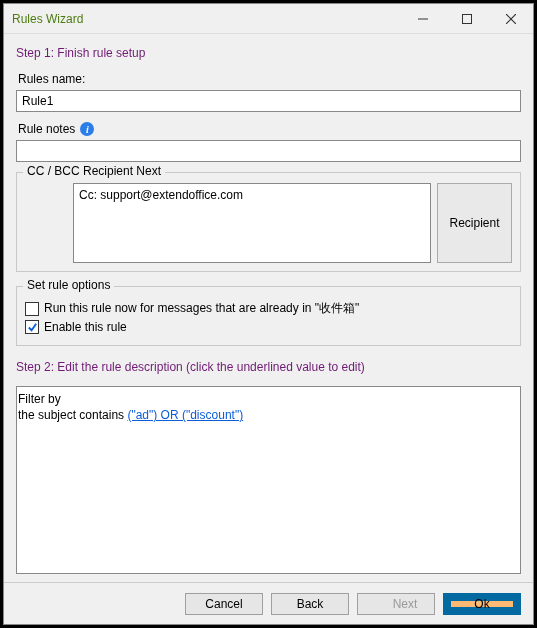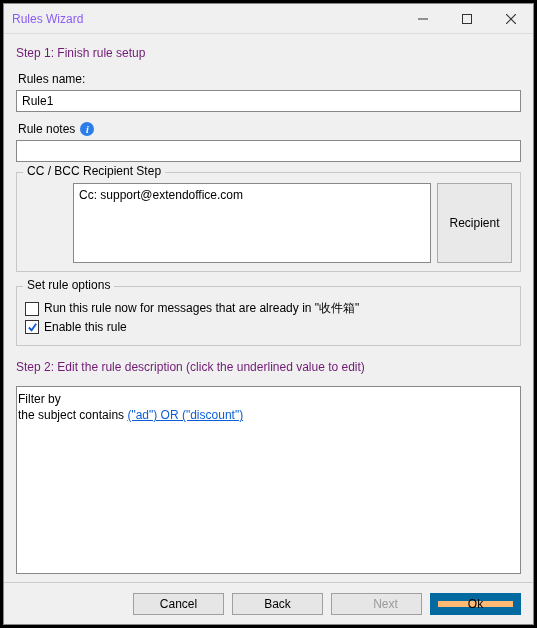--- a/index.html
+++ b/index.html
@@ -29,21 +29,21 @@
   .titlebar {
     height: 30px;
     display: flex;
     align-items: center;
     padding-left: 8px;
     background: #f0f0f0;
     border-bottom: 1px solid #ddd;
   }
   .titlebar .title {
     font-size: 12px;
-    color: #8b5cf6;
+    color: #4d7c0f;
     flex: 1;
   }
   .win-controls {
     display: flex;
     height: 100%;
   }
   .win-btn {
     width: 44px;
     display: flex;
     align-items: center;
@@ -174,21 +174,21 @@
     height: 42px;
     border-top: 1px solid #ccc;
     display: flex;
     justify-content: flex-end;
     align-items: center;
     gap: 8px;
     padding: 0 12px;
     background: #f0f0f0;
   }
   .btn {
-    width: 91px;
+    width: 78px;
     height: 22px;
     border: 1px solid #a0a0a0;
     background: #e6e6e6;
     font: inherit;
     cursor: pointer;
     display: inline-flex;
     align-items: center;
     justify-content: center;
   }
   .btn.disabled {
@@ -242,21 +242,21 @@
 
       <div class="spacer"></div>
 
       <div class="field-label">
         <span>Rule notes</span>
         <span class="info-icon">i</span>
       </div>
       <input type="text" class="input-text empty" value="" style="">
 
       <div class="fieldset">
-        <span class="fieldset-legend">CC / BCC Recipient Step</span>
+        <span class="fieldset-legend">CC / BCC Recipient Next</span>
         <div class="cc-row">
           <textarea class="cc-textarea" style="">Cc: support@extendoffice.com</textarea>
           <button class="recipient-btn">Recipient</button>
         </div>
       </div>
 
       <div class="fieldset">
         <span class="fieldset-legend">Set rule options</span>
 
         <div class="opt-row">

